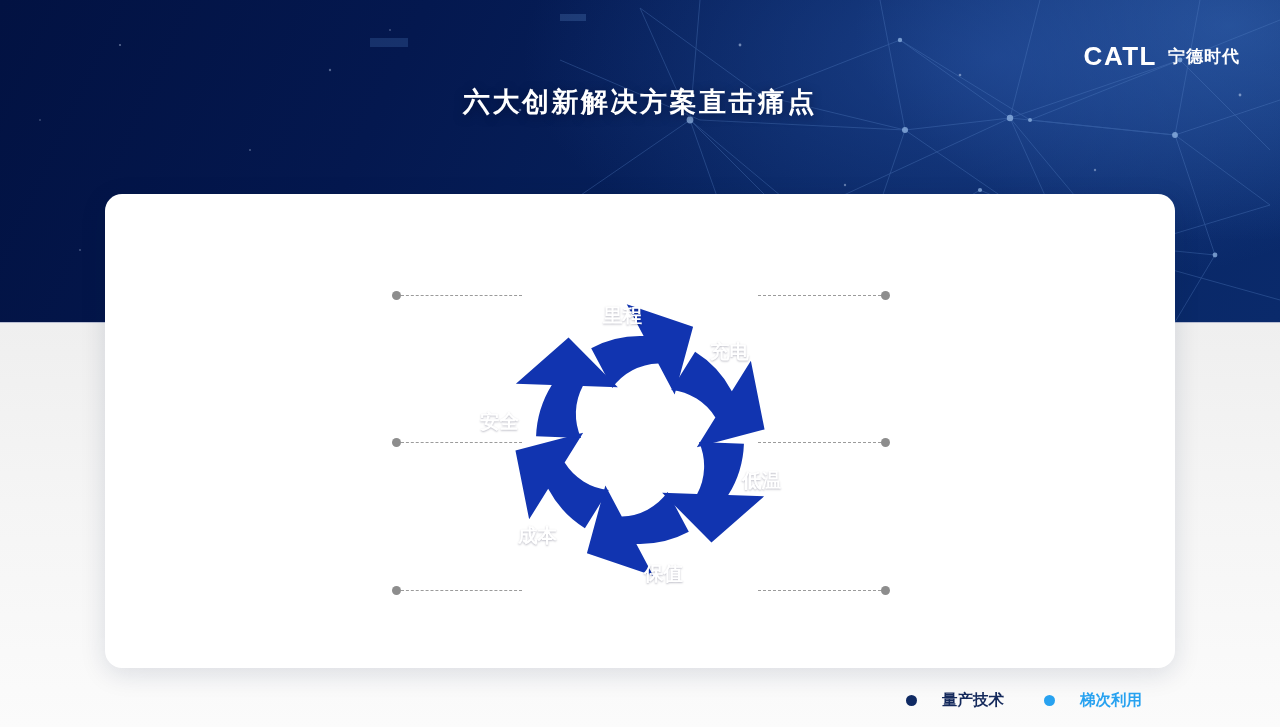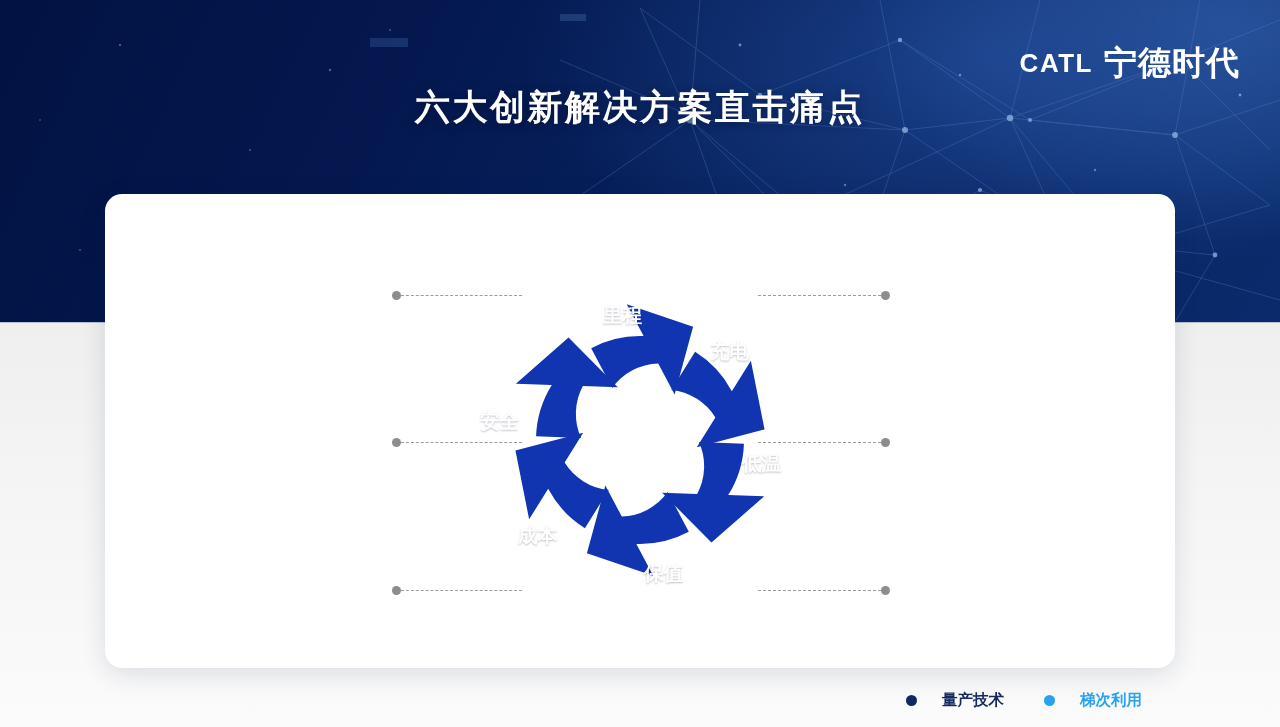--- a/index.html
+++ b/index.html
@@ -40,28 +40,28 @@
   .logo {
     position: absolute; right: 40px; top: 41px;
     display: flex; align-items: center; gap: 11px;
     z-index: 6;
   }
   .logo-catl {
     font-size: 26px; font-weight: bold; color: #ffffff;
     letter-spacing: 1.5px; font-family: "Liberation Sans", sans-serif;
   }
   .logo-cn {
-    font-size: 33px; font-weight: bold; color: #ffffff; letter-spacing: 1px;
+    font-size: 17px; font-weight: bold; color: #ffffff; letter-spacing: 1px;
   }
 
   
   .slide-title {
     position: absolute; left: 0; top: 84px; width: 1280px;
     text-align: center;
-    font-size: 35px; font-weight: bold; color: #ffffff;
+    font-size: 27px; font-weight: bold; color: #ffffff;
     letter-spacing: 2.5px;
     text-shadow: 0 2px 10px rgba(0,10,40,.5);
     z-index: 5;
   }
 
   
   .card {
     position: absolute; left: 105px; top: 194px;
     width: 1070px; height: 474px;
     background: #ffffff;
@@ -311,21 +311,21 @@
             <use href="#arrowSeg"></use>
           </g>
         <g transform="rotate(272)">
             <use href="#arrowSeg"></use>
           </g>
       </g>
     </svg>
 
     <div class="seg-label" style="left:155px; top:64px;">里程</div>
     <div class="seg-label" style="left:262px; top:100px;">充电</div>
-    <div class="seg-label" style="left:294px; top:212px;">低温</div>
+    <div class="seg-label" style="left:294px; top:229px;">低温</div>
     <div class="seg-label" style="left:196px; top:322px;">保值</div>
     <div class="seg-label" style="left:70px; top:284px;">成本</div>
     <div class="seg-label" style="left:32px; top:158px;margin-top:12px;">安全</div>
 
   </div>
 
   <div class="legend">
     <div class="legend-item">
       <span class="legend-dot" style="background:#0f2a63;"></span>
       <span class="legend-text" style="color:#152a5c;">量产技术</span>

